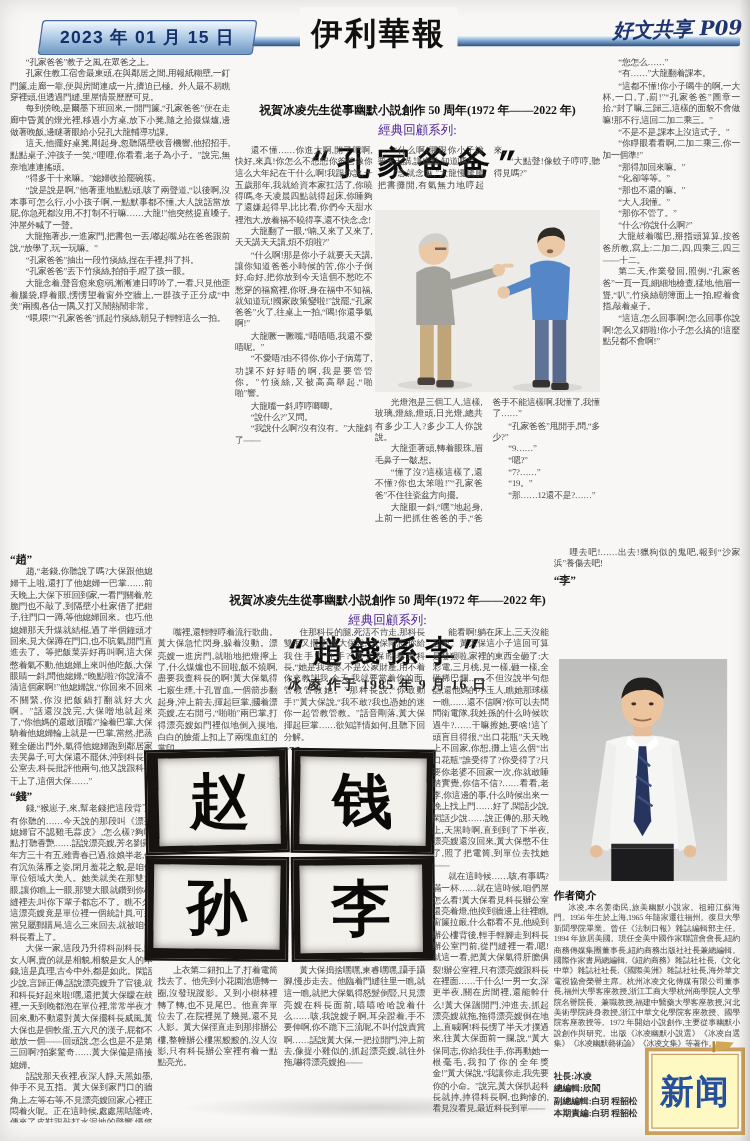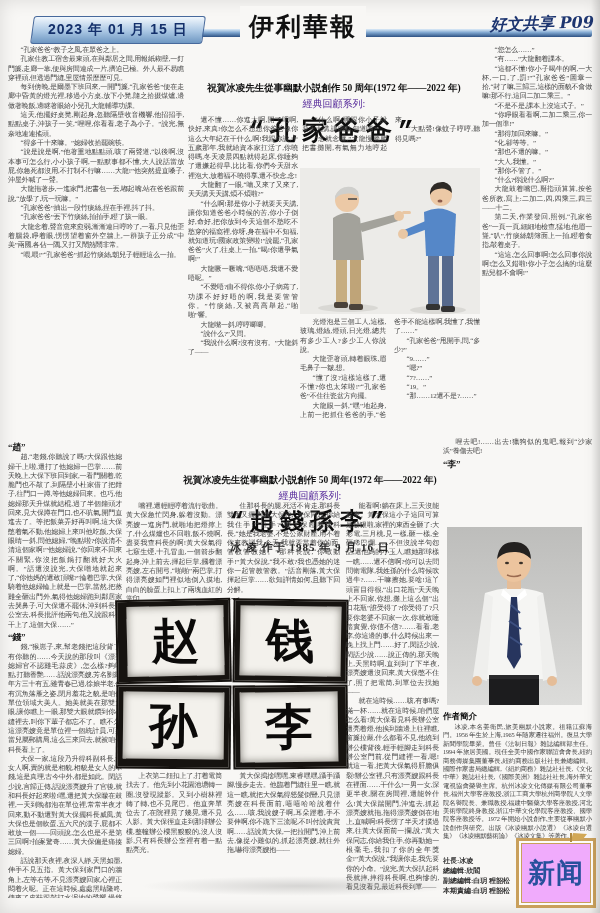--- a/index.html
+++ b/index.html
@@ -39,21 +39,21 @@
         display:flex;align-items:center;justify-content:center;
         font-family:"DejaVu Serif",serif;font-weight:bold;font-size:48px;color:#0b0a09;}
   .cbox:nth-child(1){transform:rotate(-1.2deg);border-left-width:9px;}
   .cbox:nth-child(2){transform:rotate(0.8deg);}
   .cbox:nth-child(3){transform:rotate(0.6deg);border-bottom-width:8px;}
   .cbox:nth-child(4){transform:rotate(-0.6deg);border-right-width:8px;}
   
   .bioHead{font-weight:bold;font-size:8.5px;color:#111;}
   .bioText{font-size:6.4px;line-height:8.4px;color:#454545;text-align:justify;letter-spacing:-0.2px;text-indent:1.8em;}
   .credits div{font-size:7px;line-height:10px;font-weight:bold;color:#333;}
-  .logo{left:516px;top:838px;width:74px;height:64px;background:#f0abfc;
+  .logo{left:516px;top:838px;width:74px;height:64px;background:#fef9c3;
         border:3px solid #c9a05c;box-shadow:inset 0 0 0 2px #fdfcf9,inset 0 0 0 3px #c9a05c;
         display:flex;align-items:center;justify-content:center;}
   .logoText{font-weight:bold;font-size:27px;color:#27509c;font-family:"DejaVu Serif",serif;letter-spacing:1px;}
   .flagIcon{position:absolute;top:-9px;right:4px;width:20px;height:10px;}
   
   .photoFrame{overflow:hidden;}
   
   .smudge{left:140px;top:876px;width:320px;height:20px;
         background:radial-gradient(ellipse at center,rgba(90,90,90,.22),rgba(0,0,0,0) 70%);}
   .edgeShade{right:0;top:0;width:9px;height:913px;

